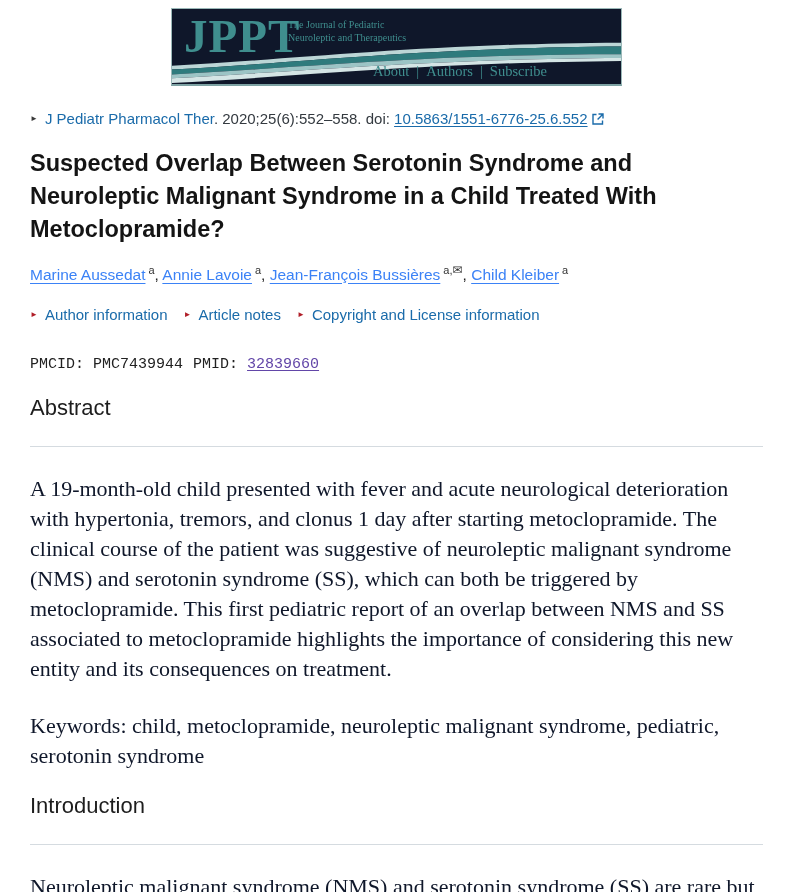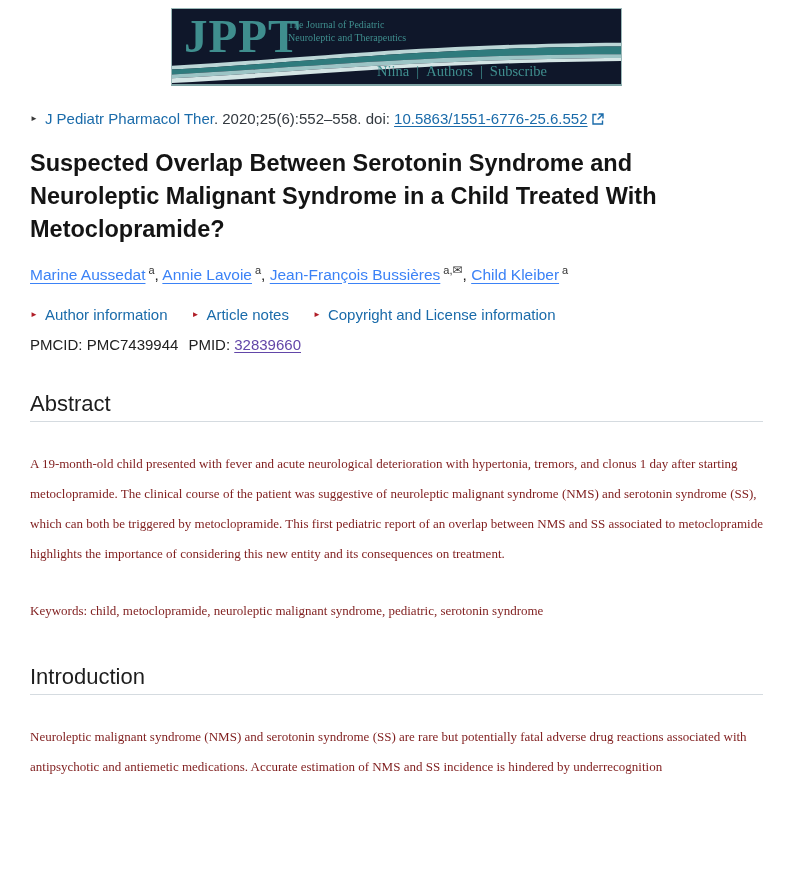--- a/index.html
+++ b/index.html
@@ -44,55 +44,55 @@
 
   h1 {
     margin-top:20px; font-size:23.5px; line-height:1.4; font-weight:700; color:#141414;
   }
 
   .authors { margin-top:17px; font-size:15.5px; color:#212121; }
   .authors a.author { color:#3b82f6; text-decoration:underline; text-underline-offset:2.5px; cursor:pointer; }
   .authors sup { font-size:11px; color:#333; margin-left:3px; }
   .authors .env { font-size:12px; }
 
-  .info-links { margin-top:22px; display:flex; gap:24px; font-size:15px; }
+  .info-links { margin-top:22px; display:flex; gap:16px; font-size:15px; }
   .info-links a { color:#1a6baa; text-decoration:none; cursor:pointer; white-space:nowrap; }
   .tri { color:#b01e28; font-size:8px; vertical-align:2.5px; margin-right:7px; }
 
-  .ids { margin-top:13px; font-size:15px; color:#212121; }
+  .ids { margin-top:33px; font-size:15px; color:#212121;font-family:Liberation Mono, monospace; }
   .ids .pmid-label { margin-left:10px; }
   .ids a.pmid-link { color:#6246a8; text-decoration:underline; text-underline-offset:2px; cursor:pointer; }
 
   h2 {
-    margin-top:38px; font-size:22px; font-weight:400; color:#1d1d1d;
-    padding-bottom:4px; border-bottom:1px solid #d5dbe0;
+    margin-top:22px; font-size:22px; font-weight:400; color:#1d1d1d;
+    padding-bottom:25px; border-bottom:1px solid #d5dbe0;
   }
   p.serif {
     margin-top:27px; font-family:"Liberation Serif", serif;
-    font-size:13px; line-height:30px; color:#7f1d1d;
+    font-size:22px; line-height:30px; color:#0f172a;
   }
   p.serif b { font-weight:normal; }
 </style>
 </head>
 <body>
 
 <header class="banner">
   <svg class="wave" viewBox="0 0 503 78" preserveAspectRatio="none">
     <path d="M0,59 C130,53 280,36 503,35 L503,39 C280,40 130,57 0,63 Z" fill="#bcd6d6"></path>
     <path d="M0,63 C130,57 280,40 503,39 L503,47 C280,47 130,62 0,68 Z" fill="#2f7b7d"></path>
     <path d="M0,68 C130,62 280,47 503,47 L503,51 C280,52 130,66 0,72 Z" fill="#9cc4c5"></path>
     <path d="M0,72 C130,66 280,52 503,51 L503,54 C280,56 130,71 0,77 Z" fill="#d4e5e5"></path>
   </svg>
   <div class="logo">JPPT</div>
   <div class="jname">
     <div>The Journal of Pediatric</div>
     <div>Neuroleptic and Therapeutics</div>
   </div>
   <nav class="banner-nav">
-    <a>Niina</a><span class="sep">|</span><a>Authors</a><span class="sep">|</span><a>Subscribe</a>
+    <a>About</a><span class="sep">|</span><a>Authors</a><span class="sep">|</span><a>Subscribe</a>
   </nav>
 </header>
 
 <main>
 
   <div class="citation"><span class="cit-marker">►</span><a class="journal-link">J Pediatr Pharmacol Ther</a><span>. 2020;25(6):552–558. doi: </span><a class="doi-link">10.5863/1551-6776-25.6.552</a><svg class="ext-icon" width="12" height="12" viewBox="0 0 12 12">
         <path d="M4.5 1.5 H1 V11 H10.5 V7.5" fill="none" stroke="#1a6baa" stroke-width="1.4"></path>
         <path d="M6.5 1 H11 V5.5 M11 1 L5.6 6.4" fill="none" stroke="#1a6baa" stroke-width="1.4"></path>
       </svg></div>
 

